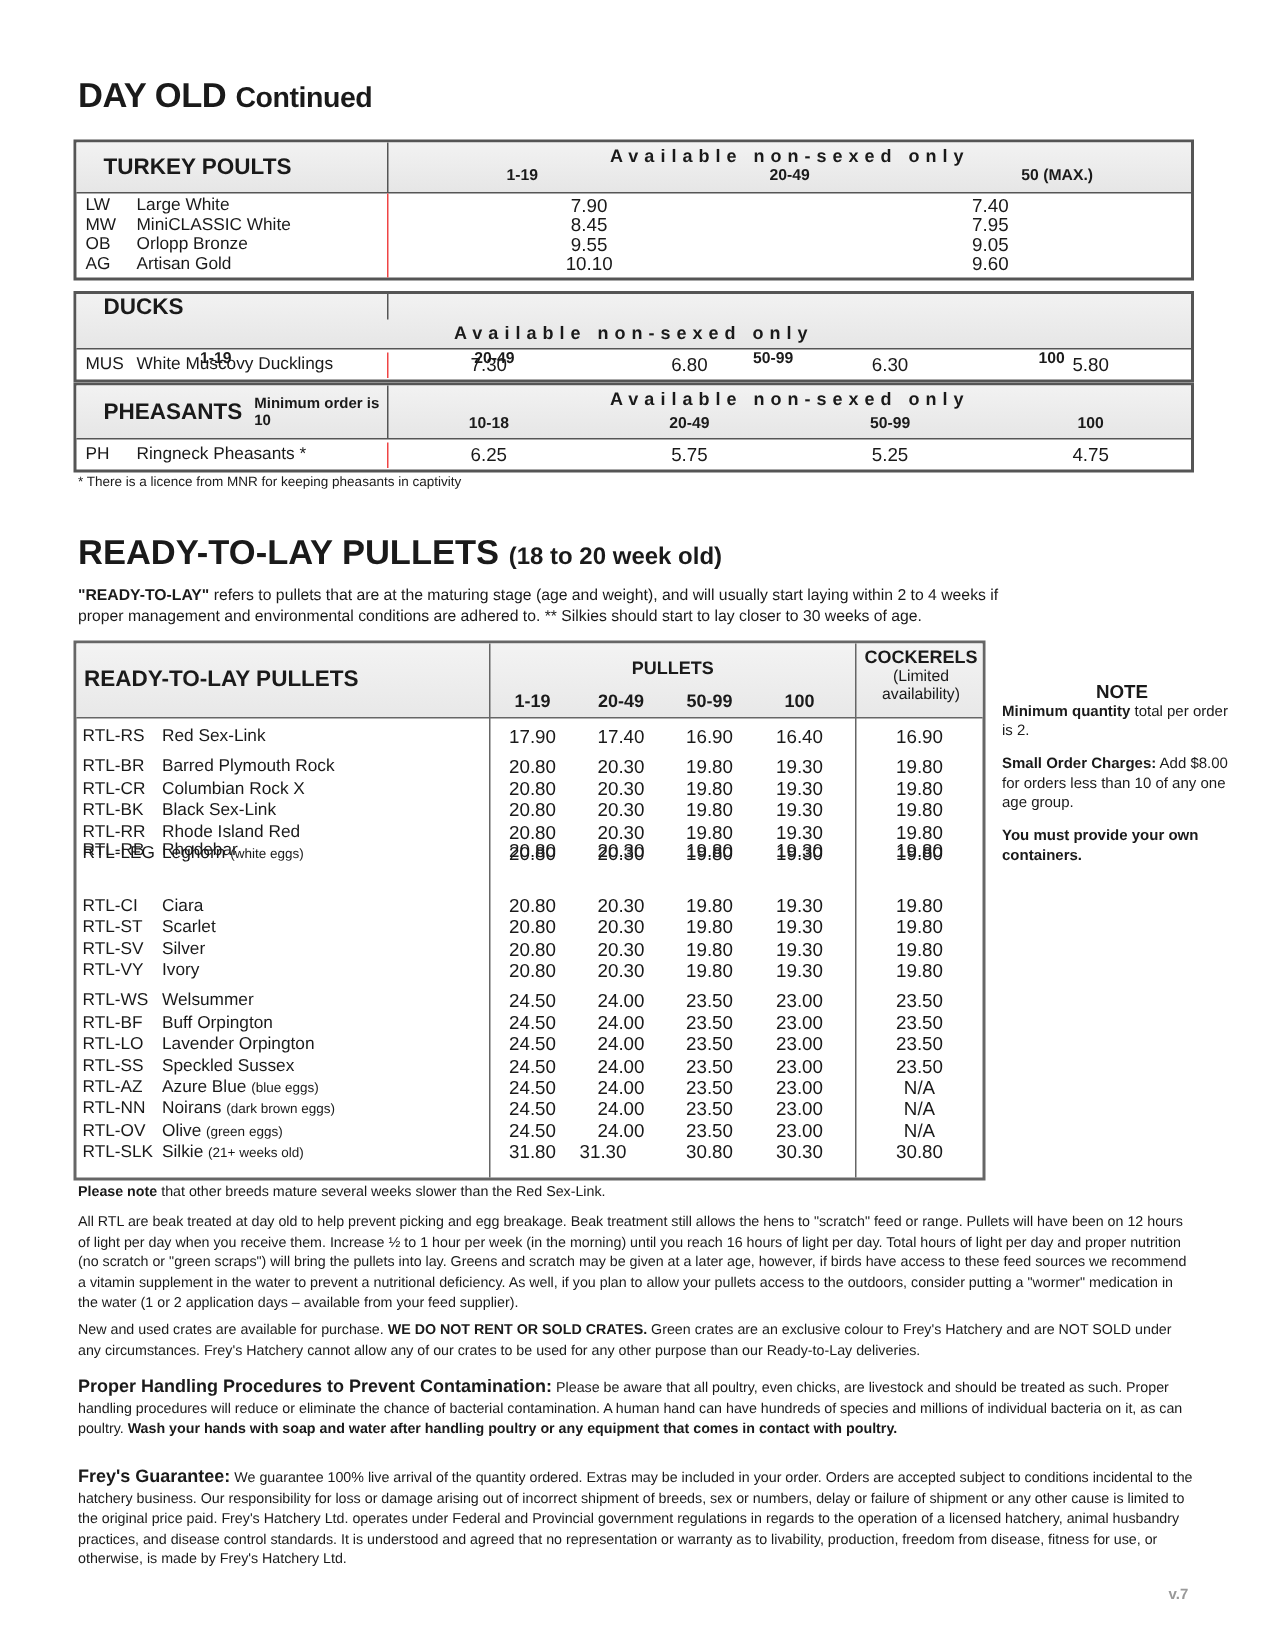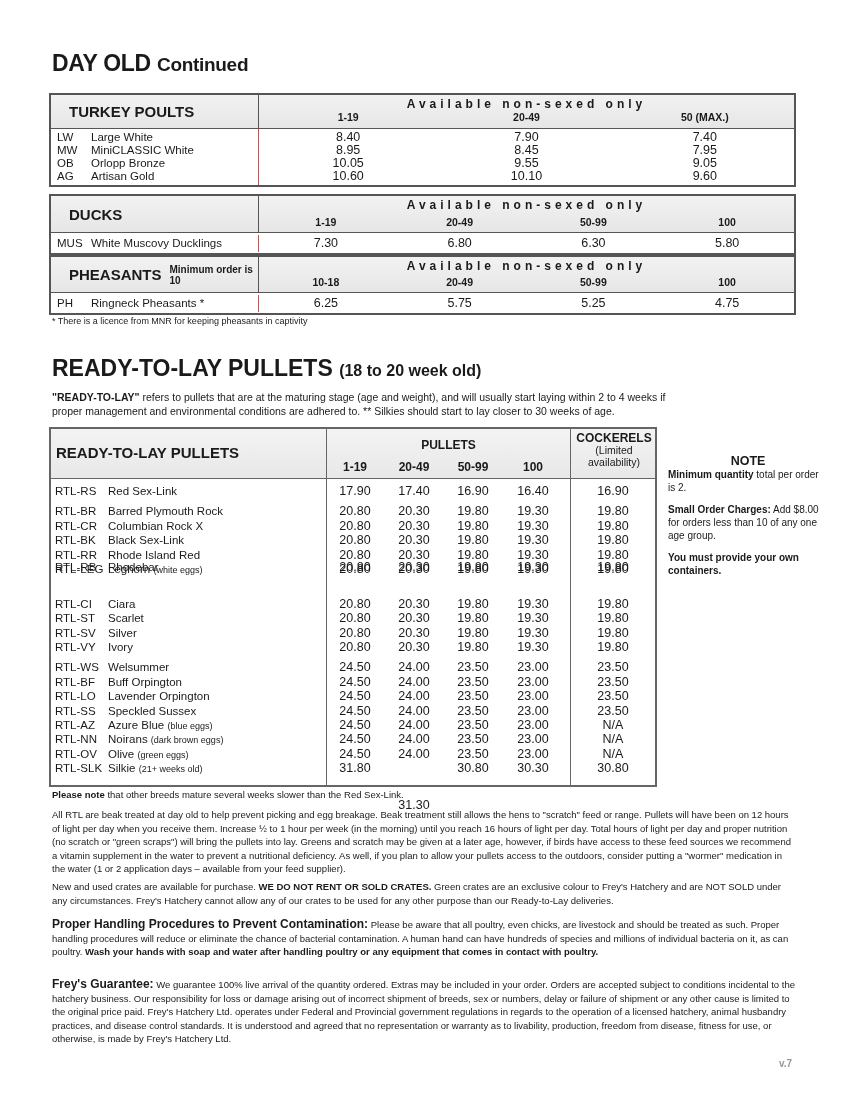--- a/index.html
+++ b/index.html
@@ -72,43 +72,37 @@
   </div>
   <div class="body" id="turkey-body">
       <div class="lbl">
         <div><span class="code">LW</span><span>Large White</span></div>
         <div><span class="code">MW</span><span>MiniCLASSIC White</span></div>
         <div><span class="code">OB</span><span>Orlopp Bronze</span></div>
         <div><span class="code">AG</span><span>Artisan Gold</span></div>
       </div>
       <div class="vals">
         <div class="col">
-          <div>8.40</div>
-          <div>8.95</div>
-          <div>10.05</div>
-          <div>10.60</div>
-        </div>
-        <div class="col">
           <div>7.90</div>
           <div>8.45</div>
           <div>9.55</div>
           <div>10.10</div>
         </div>
         <div class="col">
           <div>7.40</div>
           <div>7.95</div>
           <div>9.05</div>
           <div>9.60</div>
         </div>
       </div>
     </div>
 </div>
 
 <div class="tbl" style="top:194px;">
-  <div class="hdr" style="height:36px;">
+  <div class="hdr" style="height:36px;flex-direction:column;">
     <div class="name">DUCKS</div>
     <div class="cols">
       <div class="avail">Available non-sexed only</div>
       <div class="qty" style="padding-top:4px;">
         <span>1-19</span>
         <span>20-49</span>
         <span>50-99</span>
         <span>100</span>
       </div>
     </div>
@@ -350,21 +344,21 @@
         <span class="v" style="left: 280px;">24.50</span>
         <span class="v" style="left: 339px;">24.00</span>
         <span class="v" style="left: 398px;">23.50</span>
         <span class="v" style="left: 458px;">23.00</span>
         <span class="v" style="left: 538px;">N/A</span>
       </div>
       <div class="row" style="top: 332.2px;">
         <span class="c">RTL-SLK</span>
         <span class="n"><span>Silkie</span> <small>(21+ weeks old)</small></span>
         <span class="v" style="left: 280px;">31.80</span>
-        <span class="v" style="left: 339px; margin-top: 37px;">31.30</span>
+        <span class="v" style="left: 327px;">31.30</span>
         <span class="v" style="left: 398px;">30.80</span>
         <span class="v" style="left: 458px;">30.30</span>
         <span class="v" style="left: 538px;">30.80</span>
       </div>
     </div>
 </div>
 
 <div class="abs note-box">
   <div class="nt">NOTE</div>
   <p><b>Minimum quantity</b><span> total per order is 2.</span></p>

